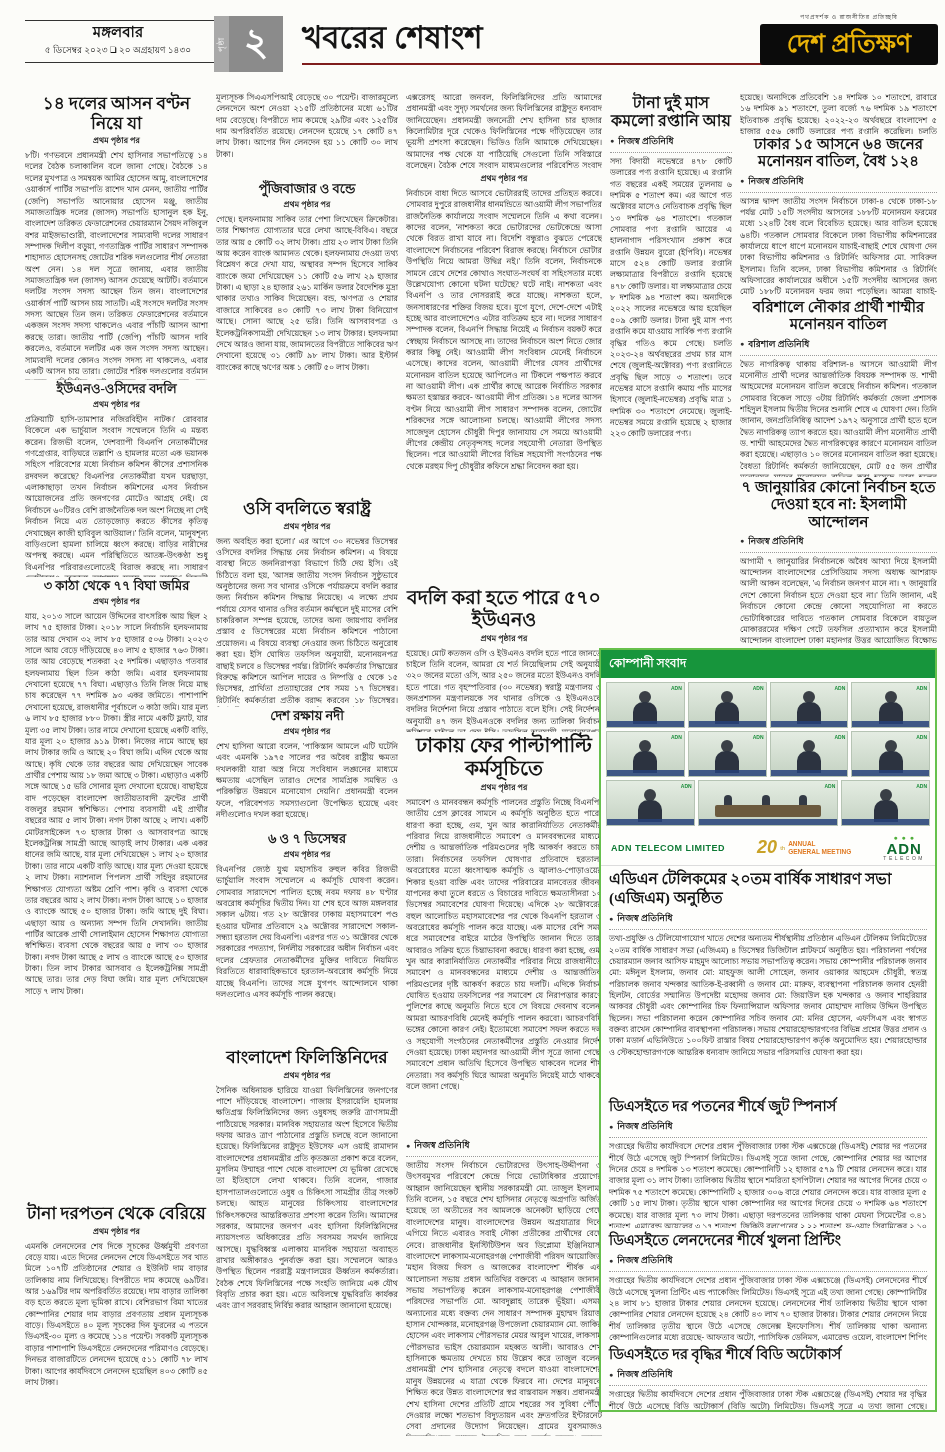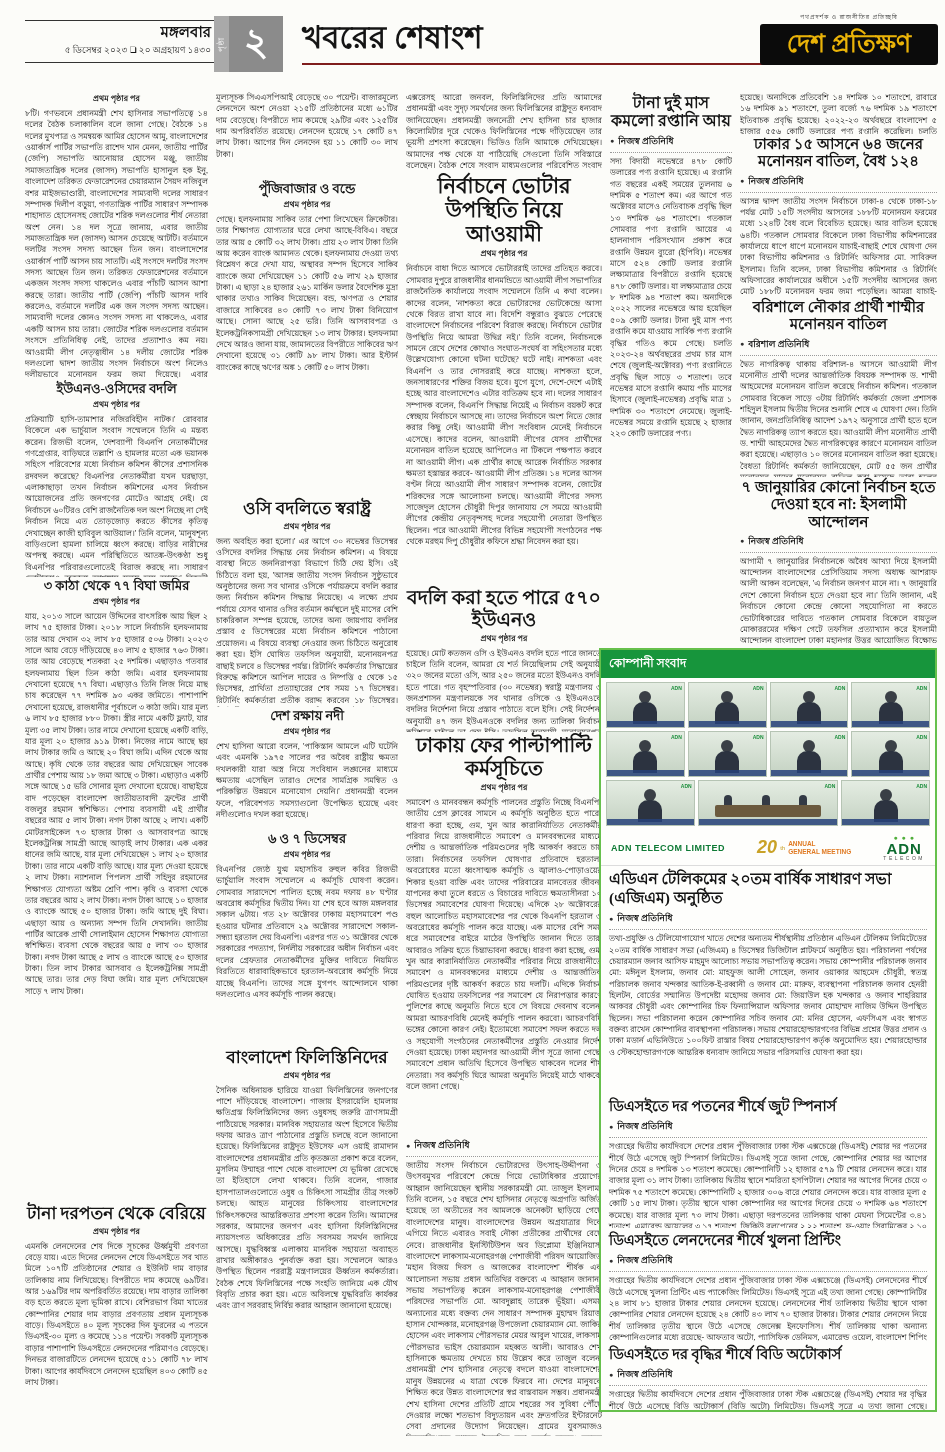--- a/index.html
+++ b/index.html
@@ -1,19 +1,19 @@
 <!DOCTYPE html>
 <html lang="bn"><head>
 <meta charset="utf-8">
 <style>
   html,body{margin:0;padding:0;background:#e8e8e4;}
   .page{position:relative;width:945px;height:1452px;margin:0 auto;background:#fcfcf9;
         font-family:"Liberation Serif","DejaVu Serif",serif;color:#141414;overflow:hidden;}
   
-  .hdr-date{position:absolute;left:25px;top:20px;width:186px;text-align:right;
+  .hdr-date{position:absolute;left:25px;top:20px;width:186px;text-align:center;
             border-top:1px solid #333;border-bottom:1px solid #333;padding:3px 6px 4px 0;}
   .hdr-weekday{font-size:15px;font-weight:bold;line-height:1.1;}
   .hdr-dateline{font-size:9px;margin-top:2px;}
   .pagenum-wrap{position:absolute;left:214px;top:16px;height:56px;display:flex;}
   .pagenum-strip{width:15px;background:#a9a9a9;color:#fff;display:flex;align-items:center;justify-content:center;}
   .pagenum-strip span{transform:rotate(-90deg);font-size:8px;white-space:nowrap;letter-spacing:1px;}
   .pagenum-box{width:54px;background:#8b8b8b;color:#fff;display:flex;align-items:center;justify-content:center;
                font-size:38px;font-weight:bold;font-family:"DejaVu Sans",sans-serif;}
   .section-title{position:absolute;left:302px;top:22px;width:462px;font-size:31px;font-weight:bold;
                  letter-spacing:0;border-bottom:2px solid #7f1d1d;padding-bottom:10px;line-height:1.0;}
@@ -85,20 +85,21 @@
 
   <div class="section-title">খবরের শেষাংশ</div>
 
   <div class="masthead">
     <div class="masthead-tag">পথপ্রদর্শক ও রাজনীতির প্রতিচ্ছবি</div>
     <div class="masthead-logo">দেশ প্রতিক্ষণ</div>
   </div>
 
   <div class="col" style="left:25px;width:183px;">
     <div class="article" style="height:288px">
+      <h2 class="hl hl-md">১৪ দলের আসন বণ্টন নিয়ে যা</h2>
       <div class="kicker">প্রথম পৃষ্ঠার পর</div>
       <p class="body">৮টি। গণভবনে প্রধানমন্ত্রী শেখ হাসিনার সভাপতিত্বে ১৪ দলের বৈঠক চলাকালিন বলে জানা গেছে। বৈঠকে ১৪ দলের মুখপাত্র ও সমন্বয়ক আমির হোসেন আমু, বাংলাদেশের ওয়ার্কার্স পার্টির সভাপতি রাশেদ খান মেনন, জাতীয় পার্টির (জেপি) সভাপতি আনোয়ার হোসেন মঞ্জু, জাতীয় সমাজতান্ত্রিক দলের (জাসদ) সভাপতি হাসানুল হক ইনু, বাংলাদেশ তরিকত ফেডারেশনের চেয়ারম্যান সৈয়দ নজিবুল বশর মাইজভাণ্ডারী, বাংলাদেশের সাম্যবাদী দলের সাধারণ সম্পাদক দিলীপ বড়ুয়া, গণতান্ত্রিক পার্টির সাধারণ সম্পাদক শাহাদাত হোসেনসহ জোটের শরিক দলগুলোর শীর্ষ নেতারা অংশ নেন। ১৪ দল সূত্রে জানায়, এবার জাতীয় সমাজতান্ত্রিক দল (জাসদ) আসন চেয়েছে আটটি। বর্তমানে দলটির সংসদ সদস্য আছেন তিন জন। বাংলাদেশের ওয়ার্কার্স পার্টি আসন চায় সাতটি। এই সংসদে দলটির সংসদ সদস্য আছেন তিন জন। তরিকত ফেডারেশনের বর্তমানে একজন সংসদ সদস্য থাকলেও এবার পাঁচটি আসন আশা করছে তারা। জাতীয় পার্টি (জেপি) পাঁচটি আসন দাবি করলেও, বর্তমানে দলটির এক জন সংসদ সদস্য আছেন। সাম্যবাদী দলের কোনও সংসদ সদস্য না থাকলেও, এবার একটি আসন চায় তারা। জোটের শরিক দলগুলোর বর্তমান সংসদে প্রতিনিধিত্ব নেই, তাদের প্রত্যাশাও কম নয়। আওয়ামী লীগ নেতৃত্বাধীন ১৪ দলীয় জোটের শরিক দলগুলো দ্বাদশ জাতীয় সংসদ নির্বাচনে অংশ নিলেও দলীয়ভাবে মনোনয়ন ফরম জমা দিয়েছে। এবার জোটগতভাবে নির্বাচন হবে কিনা, আর হলেও আসন বণ্টনের সিদ্ধান্ত এখনও হয়নি। এ নিয়ে জোটের শরিক দলগুলোতে এক ধরনের ধোঁয়াশায় রয়েছে। তারা বলেছেন, ১৪ দল গঠনের পর বিগত তিনটি নির্বাচন জোটগতভাবে হয়েছে। তখন আসন বণ্টন নিয়েও আগেভাগে তাদের সঙ্গে আলোচনা করেছে আওয়ামী লীগ। বিষয়টি পরিষ্কার না হওয়ায় মূলত ধোঁয়াশা তৈরি হয়েছে।</p>
     </div>
     <div class="article" style="height:197px">
       <h2 class="hl hl-lg">ইউএনও-ওসিদের বদলি</h2>
       <div class="kicker">প্রথম পৃষ্ঠার পর</div>
       <p class="body">প্রক্রিয়াটি হাসি-তামাশার নজিরবিহীন নাটক।' রোববার বিকেলে এক ভার্চুয়াল সংবাদ সম্মেলনে তিনি এ মন্তব্য করেন। রিজভী বলেন, 'দেশব্যাপী বিএনপি নেতাকর্মীদের গণগ্রেপ্তার, বাড়িঘরে তল্লাশি ও হামলার মতো এক ভয়ানক সহিংস পরিবেশের মধ্যে নির্বাচন কমিশন কীসের প্রশাসনিক রদবদল করেছে? বিএনপির নেতাকর্মীরা যখন ঘরছাড়া, এলাকাছাড়া তখন নির্বাচন কমিশনের এসব নির্বাচন আয়োজনের প্রতি জনগণের মোটেও আগ্রহ নেই। যে নির্বাচনে ৬০টিরও বেশি রাজনৈতিক দল অংশ নিচ্ছে না সেই নির্বাচন নিয়ে এত তোড়জোড় করতে কীসের কৃতিত্ব দেখাচ্ছেন কাজী হাবিবুল আউয়াল।' তিনি বলেন, 'মানুষশূন্য বাড়িগুলো হামলা চালিয়ে ধ্বংস করছে। বাড়ির নারীদের অপদস্থ করছে। এমন পরিস্থিতিতে আতঙ্ক-উৎকণ্ঠা শুধু বিএনপির পরিবারগুলোতেই বিরাজ করছে না। সাধারণ ভোটাররাও অজানা আশঙ্কায় সন্ত্রস্ত হয়ে আছে।' রিজভী বলেন, 'গত ২৮ অক্টোবরের বিএনপির মহাসমাবেশ পণ্ড করে সাংবাদিকসহ সাধারণ নেতাকর্মীকে পৈশাচিকভাবে নিহত ও আহত করা হয়েছে।' এসময় তিনি অভিযোগ করে বলেন, গত ২৪ ঘণ্টায় সারাদেশে বিএনপি ও সহযোগী সংগঠনের মোট ২৩০ নেতাকর্মীকে গ্রেফতার করা হয়েছে। মামলা দেওয়া হয়েছে ১০টি, আসামি ২৮৫ জন। আহত হয়েছে ৫০ জন, মৃত্যু একজন।</p>
     </div>
     <div class="article" style="height:625px">
       <h2 class="hl hl-lg">৩ কাঠা থেকে ৭৭ বিঘা জমির</h2>
@@ -141,21 +142,20 @@
       <div class="kicker">প্রথম পৃষ্ঠার পর</div>
       <p class="body">সৈনিক অধিনায়ক হারিয়ে যাওয়া ফিলিস্তিনের জনগণের পাশে দাঁড়িয়েছে বাংলাদেশ। গাজায় ইসরায়েলি হামলায় ক্ষতিগ্রস্ত ফিলিস্তিনিদের জন্য ওষুধসহ জরুরি ত্রাণসামগ্রী পাঠিয়েছে সরকার। মানবিক সহায়তার অংশ হিসেবে দ্বিতীয় দফায় আরও ত্রাণ পাঠানোর প্রস্তুতি চলছে বলে জানানো হয়েছে। ফিলিস্তিনের রাষ্ট্রদূত ইউসেফ এস ওয়াই রামাদান বাংলাদেশের প্রধানমন্ত্রীর প্রতি কৃতজ্ঞতা প্রকাশ করে বলেন, মুসলিম উম্মাহর পাশে থেকে বাংলাদেশ যে ভূমিকা রেখেছে তা ইতিহাসে লেখা থাকবে। তিনি বলেন, গাজার হাসপাতালগুলোতে ওষুধ ও চিকিৎসা সামগ্রীর তীব্র সংকট চলছে। আহত মানুষের চিকিৎসায় বাংলাদেশের চিকিৎসকদের আন্তরিকতার প্রশংসা করেন তিনি। আমাদের সরকার, আমাদের জনগণ এবং হাসিনা ফিলিস্তিনিদের ন্যায়সংগত অধিকারের প্রতি সবসময় সমর্থন জানিয়ে আসছে। যুদ্ধবিধ্বস্ত এলাকায় মানবিক সহায়তা অব্যাহত রাখার অঙ্গীকারও পুনর্ব্যক্ত করা হয়। সম্মেলনে আরও উপস্থিত ছিলেন পররাষ্ট্র মন্ত্রণালয়ের ঊর্ধ্বতন কর্মকর্তারা। বৈঠক শেষে ফিলিস্তিনের পক্ষে সংহতি জানিয়ে এক যৌথ বিবৃতি প্রচার করা হয়। এতে অবিলম্বে যুদ্ধবিরতি কার্যকর এবং ত্রাণ সরবরাহ নির্বিঘ্ন করার আহ্বান জানানো হয়েছে।</p>
     </div>
   </div>
 
   <div class="col" style="left:406px;width:196px;">
     <div class="cont-block" style="height:80px">
       <p class="body">এক্সরেসহ আরো জনবল, ফিলিস্তিনিদের প্রতি আমাদের প্রধানমন্ত্রী এবং সুদৃঢ় সমর্থনের জন্য ফিলিস্তিনের রাষ্ট্রদূত ধন্যবাদ জানিয়েছেন। প্রধানমন্ত্রী জননেত্রী শেখ হাসিনা চার হাজার কিলোমিটার দূরে থেকেও ফিলিস্তিনের পক্ষে দাঁড়িয়েছেন তার ভূয়সী প্রশংসা করেছেন। ভিডিও তিনি আমাকে দেখিয়েছেন। আমাদের পক্ষ থেকে যা পাঠিয়েছি সেগুলো তিনি সবিস্তারে বলেছেন। বৈঠক শেষে সংবাদ মাধ্যমগুলোর পরিবেশিত সংবাদ হুবহু কপি না করে যাচাই করে পরিবেশনের অনুরোধ জানান।</p>
     </div>
     <div class="article" style="height:413px">
-      <h2 class="hl" style="font-size:21px">নির্বাচনে ভোটার উপস্থিতি নিয়ে আওয়ামী</h2>
       <div class="kicker">প্রথম পৃষ্ঠার পর</div>
       <p class="body">নির্বাচনে বাধা দিতে আসবে ভোটাররাই তাদের প্রতিহত করবে। সোমবার দুপুরে রাজধানীর ধানমন্ডিতে আওয়ামী লীগ সভাপতির রাজনৈতিক কার্যালয়ে সংবাদ সম্মেলনে তিনি এ কথা বলেন। কাদের বলেন, 'নাশকতা করে ভোটারদের ভোটকেন্দ্রে আসা থেকে বিরত রাখা যাবে না। বিদেশি বন্ধুরাও বুঝতে পেরেছে বাংলাদেশে নির্বাচনের পরিবেশ বিরাজ করছে। নির্বাচনে ভোটার উপস্থিতি নিয়ে আমরা উদ্বিগ্ন নই।' তিনি বলেন, নির্বাচনকে সামনে রেখে দেশের কোথাও সংঘাত-সংঘর্ষ বা সহিংসতার মধ্যে উল্লেখযোগ্য কোনো ঘটনা ঘটেছে? ঘটে নাই। নাশকতা এবং বিএনপি ও তার দোসররাই করে যাচ্ছে। নাশকতা হলে, জনসাধারণের শক্তির বিজয় হবে। যুগে যুগে, দেশে-দেশে এটাই হচ্ছে আর বাংলাদেশেও এটার ব্যতিক্রম হবে না। দলের সাধারণ সম্পাদক বলেন, বিএনপি সিদ্ধান্ত নিয়েই এ নির্বাচন বয়কট করে স্বেচ্ছায় নির্বাচনে আসছে না। তাদের নির্বাচনে অংশ নিতে জোর করার কিছু নেই। আওয়ামী লীগ সংবিধান মেনেই নির্বাচনে এসেছে। কাদের বলেন, আওয়ামী লীগের যেসব প্রার্থীদের মনোনয়ন বাতিল হয়েছে আপিলেও না টিকলে পক্ষপাত করবে না আওয়ামী লীগ। এক প্রার্থীর কাছে আরেক নির্বাচিত সরকার ক্ষমতা হস্তান্তর করবে- আওয়ামী লীগ প্রতিজ্ঞ। ১৪ দলের আসন বণ্টন নিয়ে আওয়ামী লীগ সাধারণ সম্পাদক বলেন, জোটের শরিকদের সঙ্গে আলোচনা চলছে। আওয়ামী লীগের সদস্য সাজেদুল হোসেন চৌধুরী দিপুর জানাযায় সে সময়ে আওয়ামী লীগের কেন্দ্রীয় নেতৃবৃন্দসহ দলের সহযোগী নেতারা উপস্থিত ছিলেন। পরে আওয়ামী লীগের বিভিন্ন সহযোগী সংগঠনের পক্ষ থেকে মরহুম দিপু চৌধুরীর কফিনে শ্রদ্ধা নিবেদন করা হয়।</p>
     </div>
     <div class="article" style="height:147px">
       <h2 class="hl" style="font-size:19px">বদলি করা হতে পারে ৫৭০ ইউএনও</h2>
       <div class="kicker">প্রথম পৃষ্ঠার পর</div>
       <p class="body">হয়েছে। মোট কতজন ওসি ও ইউএনও বদলি হতে পারে জানতে চাইলে তিনি বলেন, আমরা যে শর্ত নিয়েছিলাম সেই অনুযায়ী ৩২০ জনের মতো ওসি, আর ২৫০ জনের মতো ইউএনও বদলি হতে পারে। গত বৃহস্পতিবার (৩০ নভেম্বর) স্বরাষ্ট্র মন্ত্রণালয় ও জনপ্রশাসন মন্ত্রণালয়কে সব থানার ওসিকে ও ইউএনওকে বদলির নির্দেশনা নিয়ে প্রস্তাব পাঠাতে বলে ইসি। সেই নির্দেশনা অনুযায়ী ৪৭ জন ইউএনওকে বদলির জন্য তালিকা নির্বাচন কমিশনে চাইলে তা দেয় ইসি। তফসিল অনুযায়ী, মনোনয়নপত্র বাছাই চলবে ৪ ডিসেম্বর পর্যন্ত। রিটার্নিং কর্মকর্তার সিদ্ধান্তের বিরুদ্ধে কমিশনে আপিল দায়ের ও নিষ্পত্তি ৫ ডিসেম্বর, প্রার্থিতা প্রত্যাহারের শেষ সময় ১৭ ডিসেম্বর। প্রতীক বরাদ্দ করবেন ১৮ ডিসেম্বর। নির্বাচনী প্রচার চলবে ৫ জানুয়ারি। আর ভোটগ্রহণ হবে ৭ জানুয়ারি (রোববার)।</p>
     </div>
     <div class="article" style="height:404px">
       <h2 class="hl" style="font-size:20px">ঢাকায় ফের পাল্টাপাল্টি কর্মসূচিতে</h2>

